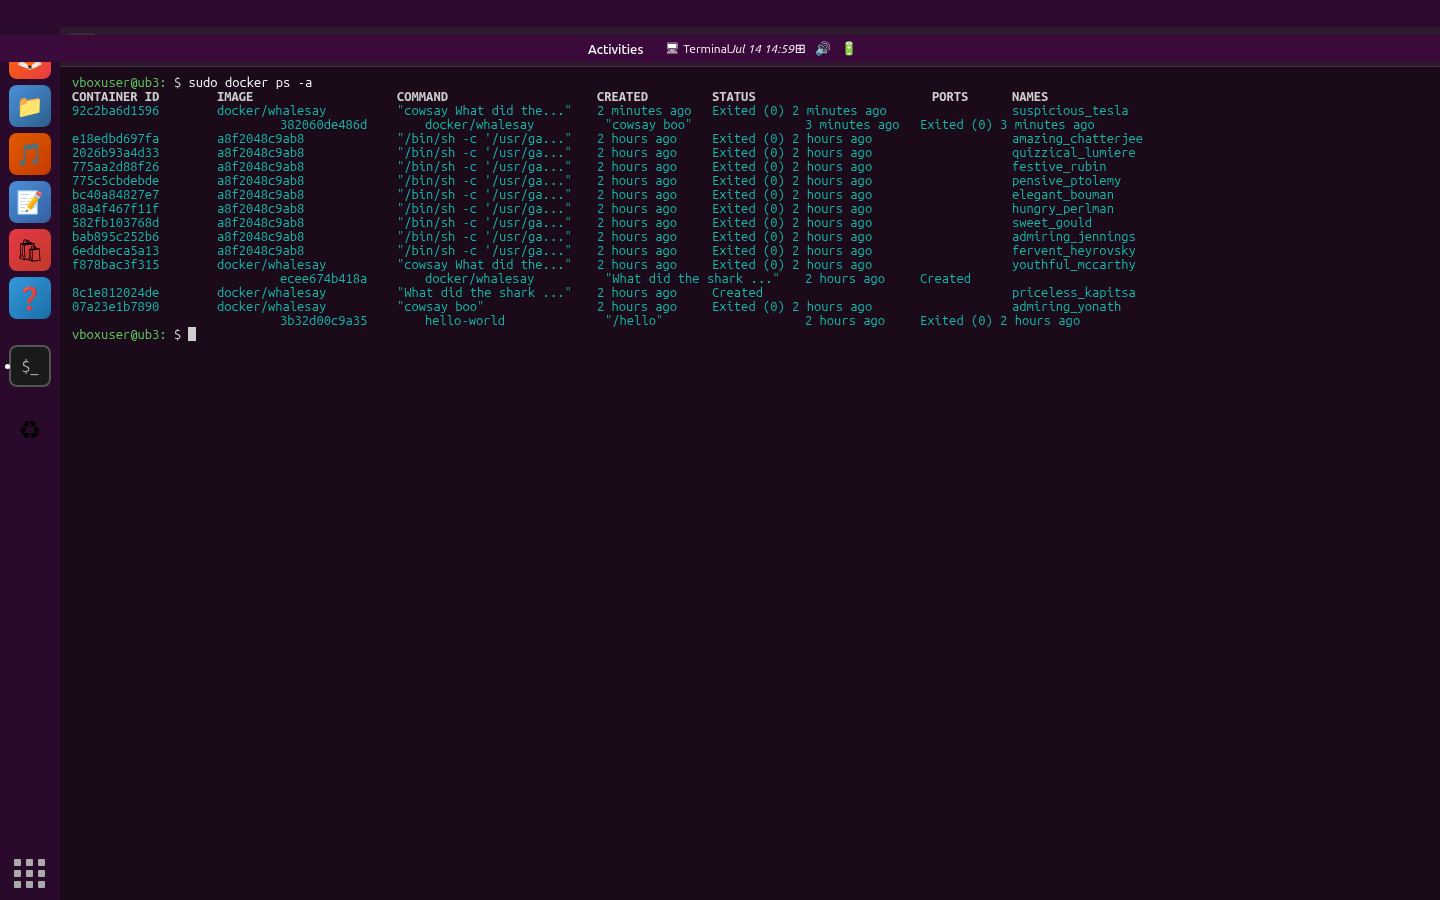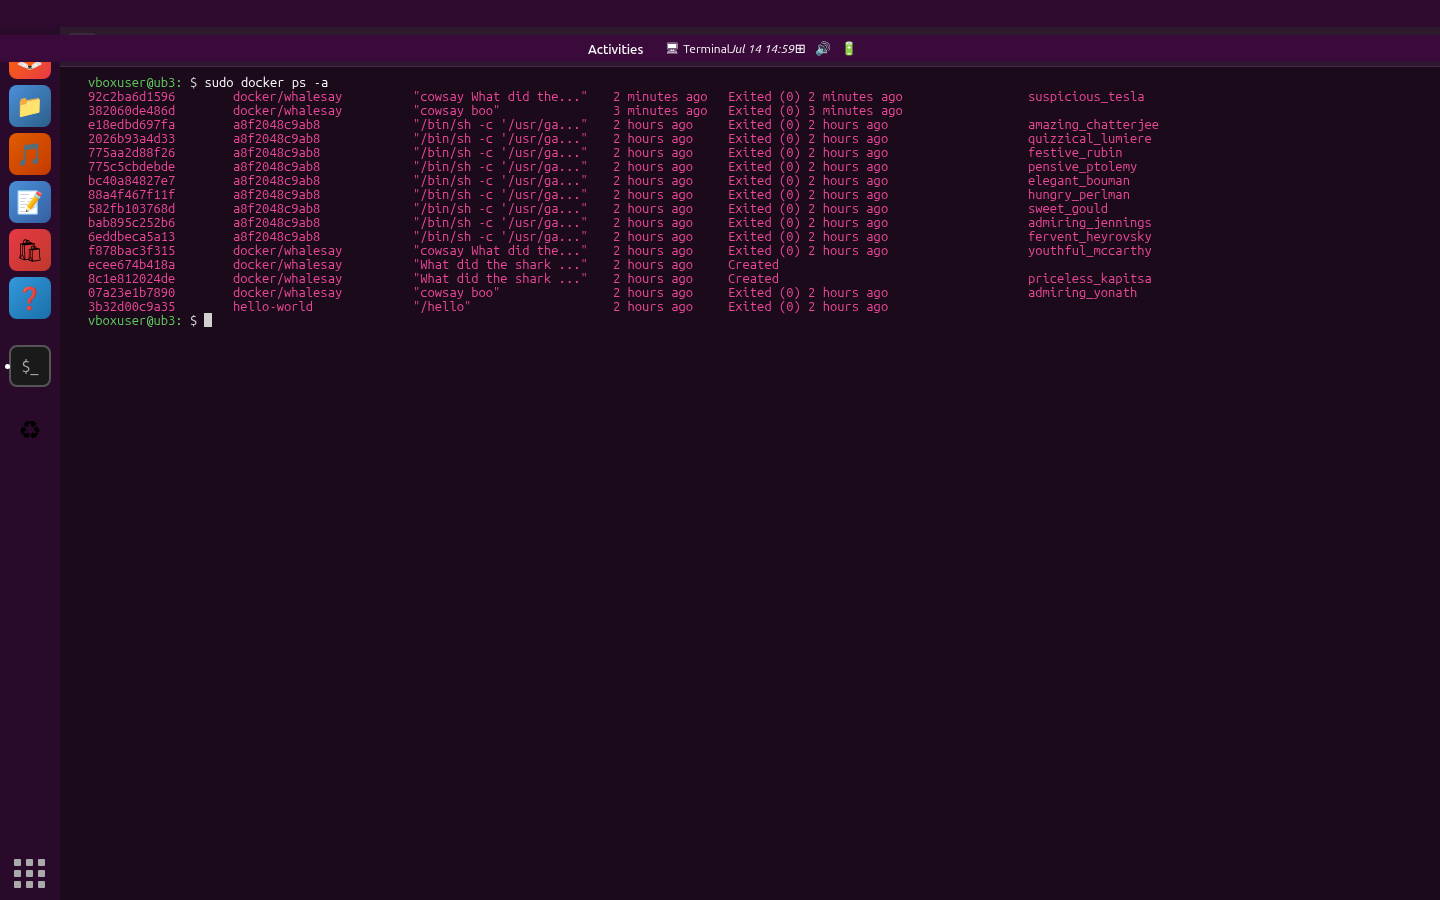--- a/index.html
+++ b/index.html
@@ -181,38 +181,39 @@
       font-size: 16px;
       cursor: pointer;
       display: flex;
       align-items: center;
       justify-content: center;
     }
 
     
     #terminal-content {
       flex: 1;
-      padding: 8px 28px;
+      padding: 8px 12px;
       font-family: 'Ubuntu Mono', 'DejaVu Sans Mono', 'Courier New', monospace;
       font-size: 13px;
       color: #d0d0d0;
       overflow: hidden;
       background: #1a0a1a;
     }
     .prompt { color: #5fca5f; }
     .cmd { color: #ffffff; }
     .header-row {
       color: #d0d0d0;
       font-weight: bold;
       display: flex;
       gap: 0;
     }
     .data-row {
       display: flex;
-      color: #ec4899;
+      color: #14b8a6;
+      justify-content: center;
     }
     .col-cid   { width: 145px; flex-shrink: 0; }
     .col-image { width: 180px; flex-shrink: 0; }
     .col-cmd   { width: 200px; flex-shrink: 0; }
     .col-cre   { width: 115px; flex-shrink: 0; }
     .col-stat  { width: 220px; flex-shrink: 0; }
     .col-ports { width: 80px; flex-shrink: 0; }
     .col-names { flex: 1; }
 
     .cursor {
@@ -300,20 +301,29 @@
       <button class="titlebar-btn">✕</button>
     </div>
   </div>
 
   <div id="terminal-content">
 
     <div>
       <span class="prompt">vboxuser@ub3:</span><span style="color:#d0d0d0;"> $ </span><span class="cmd">sudo docker ps -a</span>
     </div>
 
+    <div class="header-row">
+      <span class="col-cid">CONTAINER ID</span>
+      <span class="col-image">IMAGE</span>
+      <span class="col-cmd">COMMAND</span>
+      <span class="col-cre">CREATED</span>
+      <span class="col-stat">STATUS</span>
+      <span class="col-ports">PORTS</span>
+      <span class="col-names">NAMES</span>
+    </div>
 
     <div id="docker-rows">
         <div class="data-row">
     <span class="col-cid">92c2ba6d1596</span>
     <span class="col-image">docker/whalesay</span>
     <span class="col-cmd">"cowsay What did the..."</span>
     <span class="col-cre">2 minutes ago</span>
     <span class="col-stat">Exited (0) 2 minutes ago</span>
     <span class="col-ports"></span>
     <span class="col-names">suspicious_tesla</span>

